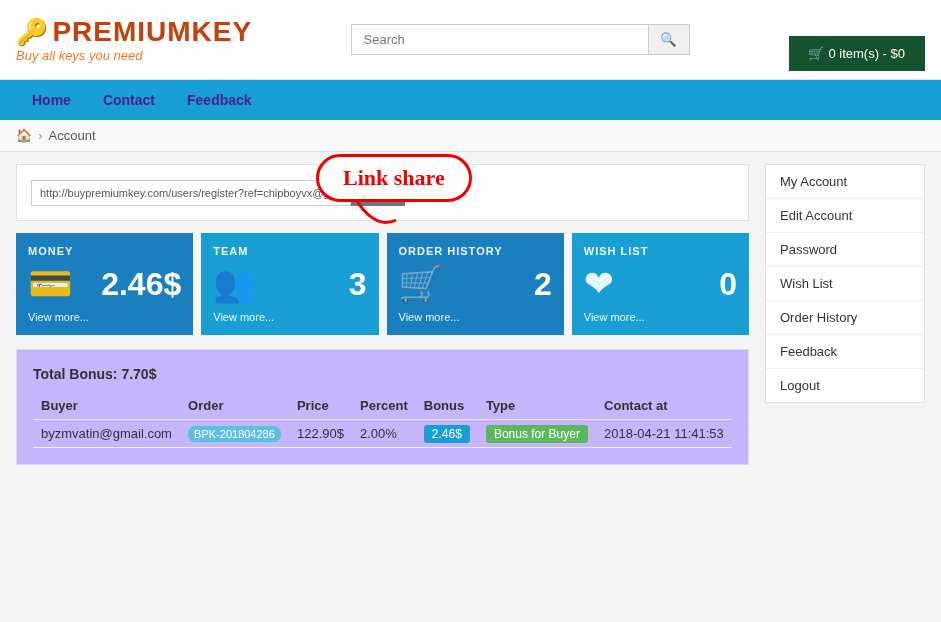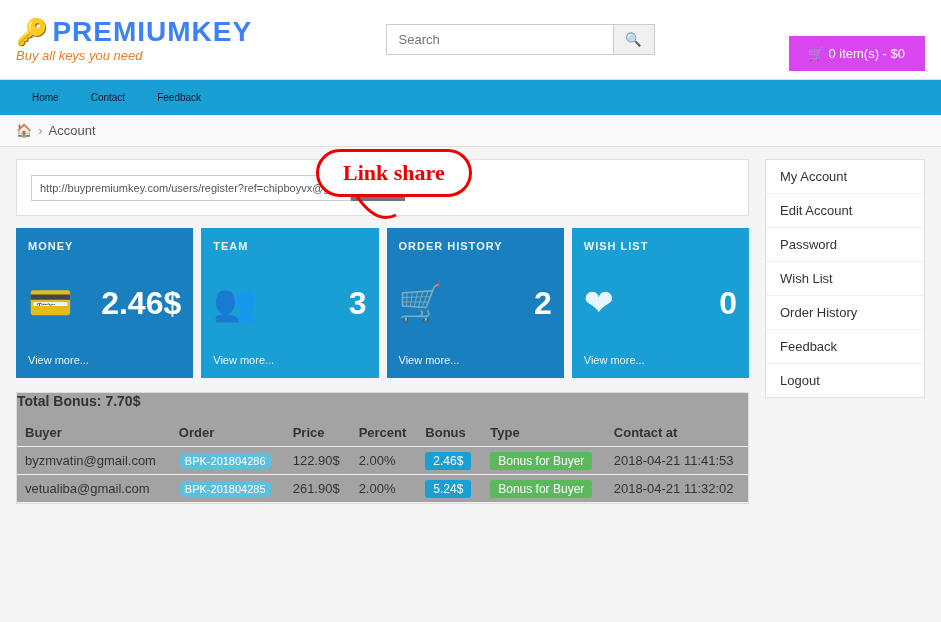--- a/index.html
+++ b/index.html
@@ -1,30 +1,30 @@
 <!DOCTYPE html>
 <html><head>
   <meta charset="utf-8">
   <style>
     * { box-sizing: border-box; margin: 0; padding: 0; }
     body { font-family: Arial, sans-serif; font-size: 13px; background: #f5f5f5; color: #333; }
 
     
     .header { background: #fff; display: flex; align-items: center; justify-content: space-between; padding: 8px 16px; border-bottom: 1px solid #ddd; }
     .logo-area { display: flex; flex-direction: column; }
-    .logo-text { font-size: 28px; font-weight: bold; color: #3b82f6; letter-spacing: 1px; }
+    .logo-text { font-size: 28px; font-weight: bold; color: #c2410c; letter-spacing: 1px; }
     .logo-tagline { color: #e87c2b; font-style: italic; font-size: 13px; }
     .search-area { display: flex; align-items: center; }
-    .search-area input { width: 227px; padding: 7px 12px; border: 1px solid #ccc; border-right: none; font-size: 13px; outline: none; }
+    .search-area input { width: 297px; padding: 7px 12px; border: 1px solid #ccc; border-right: none; font-size: 13px; outline: none; }
     .search-area button { padding: 7px 12px; background: #f0f0f0; border: 1px solid #ccc; cursor: pointer; }
-    .cart-btn { background: #d946ef; color: #fff; padding: 10px 20px; font-size: 13px; border: none; cursor: pointer; margin-top: 28px; }
+    .cart-btn { background: #14532d; color: #fff; padding: 10px 20px; font-size: 13px; border: none; cursor: pointer; margin-top: 28px; }
 
     
     .nav { background: #1a9fd4; display: flex; align-items: center; padding: 0 16px; }
-    .nav a { color: #0f172a; text-decoration: none; padding: 12px 16px; display: inline-block; font-size: 10px; }
+    .nav a { color: #4c1d95; text-decoration: none; padding: 12px 16px; display: inline-block; font-size: 14px; font-weight: bold; }
 
     
     .breadcrumb { background: #f9f9f9; border-bottom: 1px solid #e0e0e0; padding: 8px 16px; display: flex; align-items: center; gap: 6px; font-size: 13px; }
     .breadcrumb .sep { color: #999; }
     .breadcrumb .crumb { color: #555; }
 
     
     .content-wrapper { display: flex; padding: 12px 16px; gap: 16px; }
     .main-content { flex: 1; }
     .sidebar { width: 160px; }
@@ -32,36 +32,36 @@
     
     .referral-box { background: #fff; border: 1px solid #e0e0e0; padding: 14px; margin-bottom: 12px; position: relative; }
     .referral-box h3 { color: #1a9fd4; font-size: 16px; margin-bottom: 10px; }
     .referral-link-row { display: flex; align-items: center; gap: 0; }
     .referral-link-row input { flex: 1; padding: 6px 8px; border: 1px solid #ccc; font-size: 11px; color: #555; outline: none; }
     .referral-link-row button { padding: 6px 12px; background: #6c757d; color: #fff; border: none; cursor: pointer; font-size: 13px; }
     .referral-note { color: #e05; font-weight: bold; font-size: 13px; margin-left: 14px; max-width: 340px; }
 
     
     .stat-cards { display: flex; gap: 8px; margin-bottom: 14px; }
-    .stat-card { flex: 1; padding: 12px; color: #fff; min-height: 100px; position: relative; display: flex; flex-direction: column; justify-content: space-between; gap: 24px; }
+    .stat-card { flex: 1; padding: 12px; color: #fff; min-height: 100px; position: relative; display: flex; flex-direction: column; justify-content: space-between; }
     .stat-card.blue-dark { background: #1a7fbf; }
     .stat-card.blue { background: #1a9fd4; }
     .stat-card .card-label { font-size: 11px; font-weight: bold; letter-spacing: 1px; opacity: 0.9; }
     .stat-card .card-body { display: flex; align-items: center; justify-content: space-between; padding: 6px 0; }
     .stat-card .card-icon { font-size: 36px; opacity: 0.9; }
     .stat-card .card-value { font-size: 32px; font-weight: bold; }
     .stat-card .card-link { font-size: 11px; opacity: 0.9; cursor: pointer; }
 
     
     .tabs { display: flex; gap: 2px; margin-bottom: 0; }
     .tab { padding: 8px 16px; cursor: pointer; border: 1px solid #ddd; background: #f5f5f5; font-size: 13px; color: #1a9fd4; }
     .tab.active { background: #fff; border-bottom: 1px solid #fff; color: #333; font-weight: bold; }
 
     
-    .bonus-table-container { background: #a3a3a3; border: 1px solid #ddd; padding: 0; }
+    .bonus-table-container { background: #c4b5fd; border: 1px solid #ddd; padding: 16px; }
     .total-bonus { font-size: 14px; font-weight: bold; margin-bottom: 10px; color: #333; }
     table { width: 100%; border-collapse: collapse; font-size: 13px; }
     th { text-align: left; padding: 6px 8px; color: #333; font-weight: bold; border-bottom: 1px solid #eee; }
     td { padding: 6px 8px; border-bottom: 1px solid #f0f0f0; vertical-align: middle; }
     .order-badge { background: #5bc0de; color: #fff; padding: 2px 6px; border-radius: 7px; font-size: 11px; white-space: nowrap; }
     .bonus-badge { background: #1a9fd4; color: #fff; padding: 2px 8px; border-radius: 3px; font-size: 12px; }
     .type-badge { background: #5cb85c; color: #fff; padding: 2px 8px; border-radius: 3px; font-size: 12px; }
 
     
     .sidebar-menu { background: #fff; border: 1px solid #e0e0e0; }
@@ -177,29 +177,20 @@
         <tbody>
           <tr>
             <td>byzmvatin@gmail.com</td>
             <td><span class="order-badge">BPK-201804286</span></td>
             <td>122.90$</td>
             <td>2.00%</td>
             <td><span class="bonus-badge">2.46$</span></td>
             <td><span class="type-badge">Bonus for Buyer</span></td>
             <td>2018-04-21 11:41:53</td>
           </tr>
-          <tr>
-            <td>vetualiba@gmail.com</td>
-            <td><span class="order-badge">BPK-201804285</span></td>
-            <td>261.90$</td>
-            <td>2.00%</td>
-            <td><span class="bonus-badge">5.24$</span></td>
-            <td><span class="type-badge">Bonus for Buyer</span></td>
-            <td>2018-04-21 11:32:02</td>
-          </tr>
         </tbody>
       </table>
     </div>
 
   </div>
 
   <div class="sidebar">
     <div class="sidebar-menu">
       <a href="#">My Account</a>
       <a href="#">Edit Account</a>

